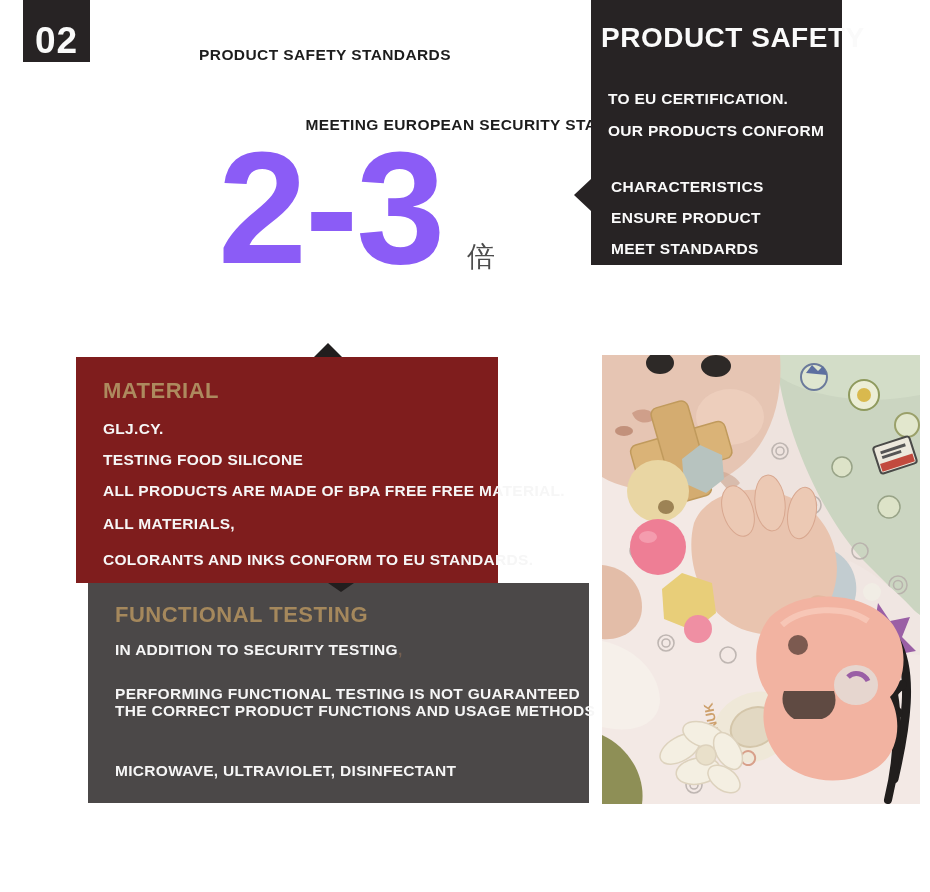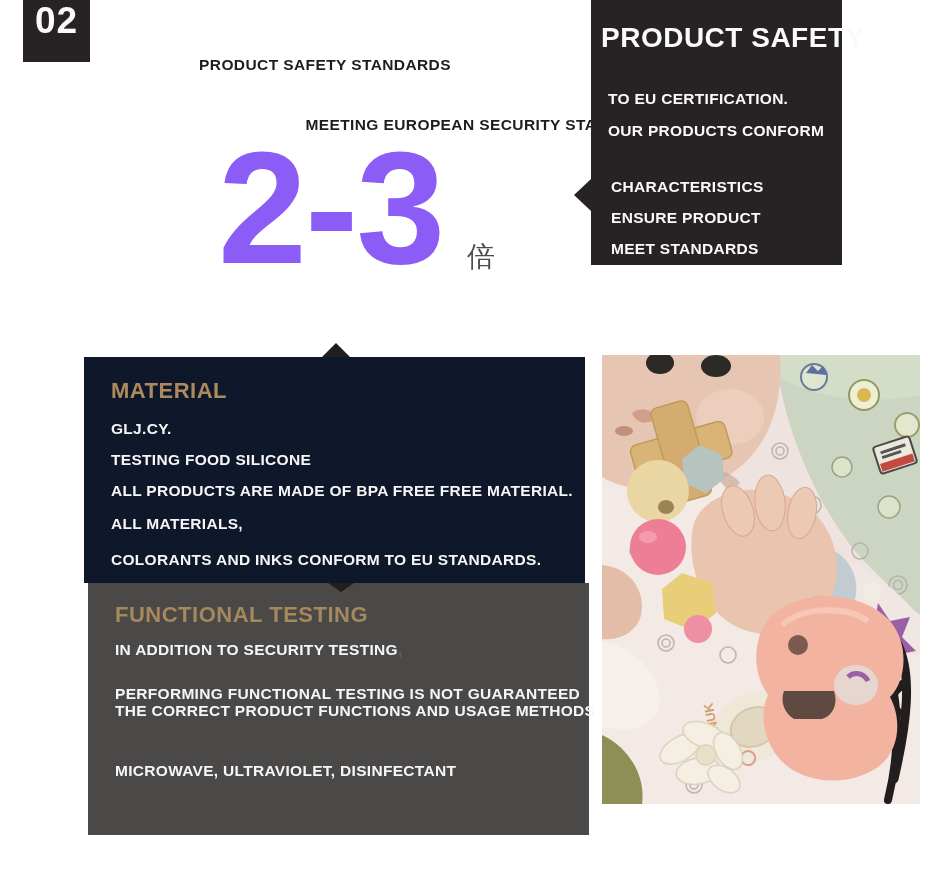--- a/index.html
+++ b/index.html
@@ -5,26 +5,26 @@
   * { margin:0; padding:0; box-sizing:border-box; }
   html,body { background:#ffffff; }
   body { font-family:"Liberation Sans","DejaVu Sans",sans-serif; }
   .canvas {
     position:relative; width:930px; height:892px; background:#ffffff;
     overflow:hidden; margin:0 auto;
   }
   
   .num-badge {
     position:absolute; left:23px; top:0; width:67px; height:62px;
-    background:#272324; color:#fafafa; display:flex; align-items:flex-start;
+    background:#272324; color:#fafafa; display:flex; align-items:flex-end;
     justify-content:center; font-size:37px; font-weight:bold; letter-spacing:1px;
   }
   
   .h1 {
-    position:absolute; left:0; top:56px; width:650px; text-align:center;
+    position:absolute; left:0; top:46px; width:650px; text-align:center;
     font-size:15.5px; font-weight:bold; color:#1d1d1d; letter-spacing:.4px;
   }
   .h2 {
     position:absolute; left:20px; top:116px; width:645px; text-align:right;
     font-size:15.5px; font-weight:bold; color:#1d1d1d; letter-spacing:.4px;
   }
   
   .hero {
     position:absolute; left:218px; top:128px; width:260px; height:160px;
     color:#8b5cf6; font-size:160px; font-weight:bold; line-height:1;
@@ -51,22 +51,22 @@
   .safety-p1 {
     position:absolute; left:17px; top:83px; font-size:15.5px; font-weight:bold;
     line-height:32px; letter-spacing:.3px;
   }
   .safety-p2 {
     position:absolute; left:20px; top:171px; font-size:15.5px; font-weight:bold;
     line-height:31px; letter-spacing:.3px;
   }
   
   .material-box {
-    position:absolute; left:84px; top:357px; width:501px; height:226px;
-    background:#0f172a;
+    position:absolute; left:76px; top:357px; width:422px; height:226px;
+    background:#7f1d1d;
   }
   .material-box .notch-up {
     position:absolute; top:-14px; left:238px; width:0; height:0;
     border-bottom:14px solid #211e1e;
     border-left:14px solid transparent; border-right:14px solid transparent;
   }
   .box-title {
     position:absolute; left:27px; top:21px; font-size:22px; font-weight:bold;
     color:#ad8a5e; letter-spacing:.5px;
   }
@@ -74,21 +74,21 @@
     position:absolute; left:27px; font-size:15.5px; font-weight:bold;
     color:#f6f6f6; letter-spacing:.3px; white-space:nowrap;
   }
   .material-box .l0 { top:63px; }
   .material-box .l1 { top:94px; }
   .material-box .l2 { top:125px; }
   .material-box .l3 { top:158px; }
   .material-box .l4 { top:194px;text-align:center; }
   
   .functional-box {
-    position:absolute; left:88px; top:583px; width:501px; height:252px;
+    position:absolute; left:88px; top:583px; width:501px; height:220px;
     background:#4b4848;
   }
   .functional-box .notch-down {
     position:absolute; top:0; left:240px; width:0; height:0;
     border-top:9px solid #211e1e;
     border-left:13px solid transparent; border-right:13px solid transparent;
   }
   .functional-box .box-title { top:19px; color:#a5885c; }
   .functional-box .l0 { top:58px; }
   .functional-box .l1 { top:88px;margin-top:14px; }

